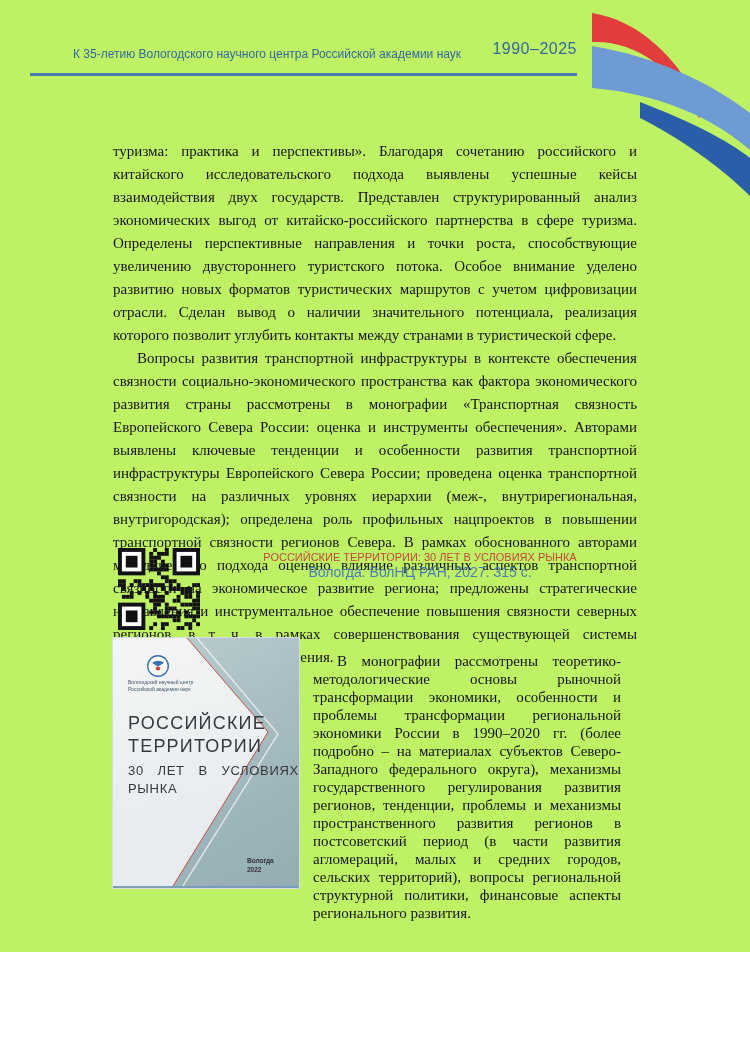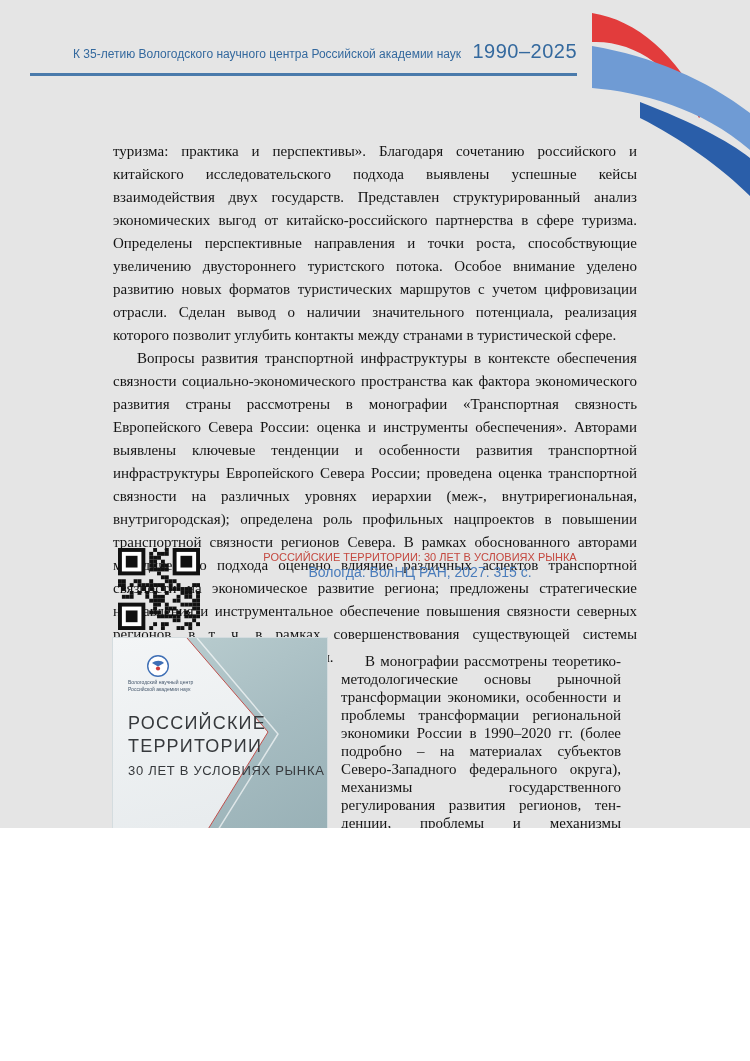--- a/index.html
+++ b/index.html
@@ -1,27 +1,27 @@
 <!DOCTYPE html>
 <html lang="ru"><head>
 <meta charset="utf-8">
 <style>
   html,body{margin:0;padding:0;background:#ffffff;}
   .page{
-    position:relative;width:750px;height:828px;background:#e5e5e5;overflow:hidden;
+    position:relative;width:750px;height:952px;background:#bef264;overflow:hidden;
     font-family:"Liberation Serif", serif;color:#141414;
   }
   
   .hdr-title{
     position:absolute;left:73px;top:47px;
     font-family:"Liberation Sans", sans-serif;font-size:12px;color:#34699e;
   }
   .hdr-years{
     position:absolute;top:40px;right:173px;
-    font-family:"Liberation Sans", sans-serif;font-size:20px;color:#34699e;letter-spacing:.5px;
+    font-family:"Liberation Sans", sans-serif;font-size:16px;color:#34699e;letter-spacing:.5px;
   }
   .hdr-rule{position:absolute;left:30px;top:73px;width:547px;height:3px;background:#4a7aab;}
   .ribbon{position:absolute;top:0;right:0;}
   
   .body-text{
     position:absolute;left:113px;top:140px;width:524px;
     font-size:15px;line-height:23px;text-align:justify;hyphens:manual;
   }
   .body-text p{margin:0;}
   .body-text p.indent{text-indent:24px;}
@@ -35,21 +35,21 @@
   .ref-line{font-size:14px;line-height:19px;color:#4a7cbb;margin:0;}
   
   .annotation{
     position:absolute;left:113px;top:636px;width:524px;
     font-size:15px;line-height:18px;text-align:justify;hyphens:manual;
   }
   .annotation p{margin:16px;text-indent:24px;}
   .cover{
     float:left;width:186px;height:248px;margin:2px 14px 18px 0;position:relative;
     background:linear-gradient(150deg,#bdd0d2 0%,#a6bcc1 48%,#93acb2 100%);
-    border-bottom:2px solid #7c9cb5;box-shadow:0 0 0 1px #d4dcdf;padding-left:28px;
+    border-bottom:2px solid #7c9cb5;box-shadow:0 0 0 1px #d4dcdf;
   }
   .cover-light{
     position:absolute;left:0;top:0;width:186px;height:248px;
     background:linear-gradient(165deg,#f3f5f6 0%,#e8ecee 70%);
     clip-path:polygon(0 0, 74px 0, 155px 94px, 60px 248px, 0 248px);
   }
   .cover-lines{position:absolute;left:0;top:0;}
   .cover-logo{position:absolute;left:33px;top:16px;}
   .cover-org{
     position:absolute;left:15px;top:41px;

